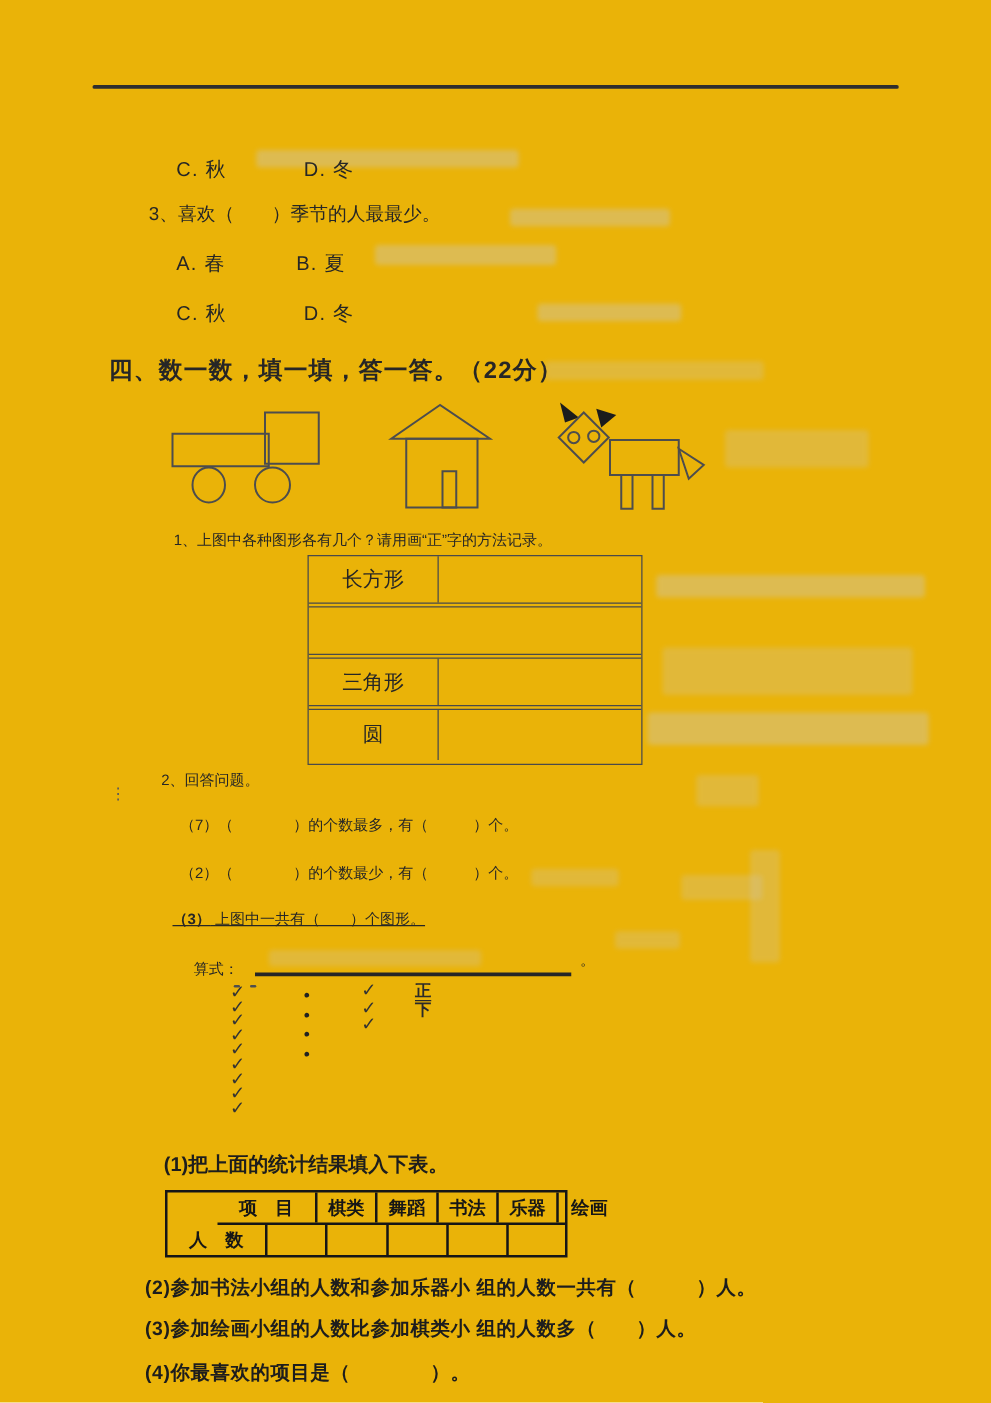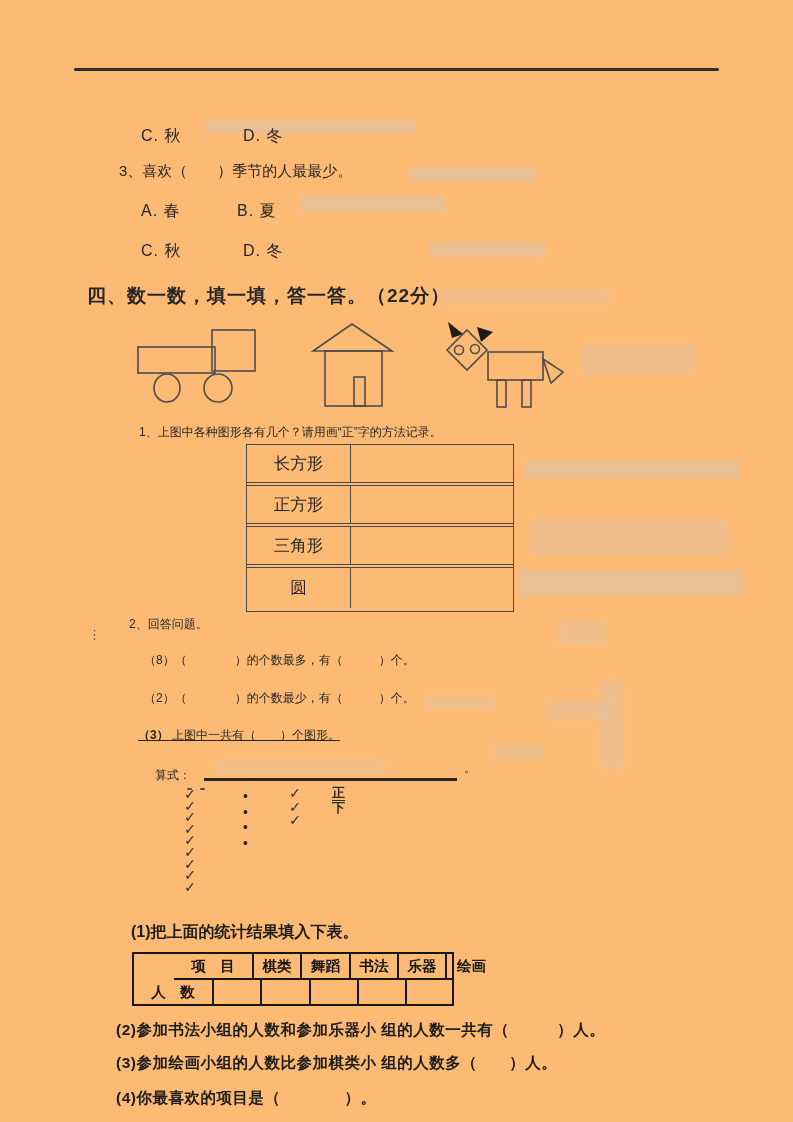--- a/index.html
+++ b/index.html
@@ -1,17 +1,17 @@
 <!DOCTYPE html>
 <html><head>
 <meta charset="utf-8">
 <style>
   html,body{margin:0;padding:0;background:#ffffff;}
   .page{
-    position:relative;width:793px;height:1122px;background:#fdba74;
+    position:relative;width:793px;height:1122px;background:#eab308;
     font-family:"Liberation Sans","DejaVu Sans",sans-serif;
     color:#262626;overflow:hidden;
   }
   .abs{position:absolute;}
   .rule-top{left:74px;top:68px;width:645px;height:3px;background:#2e2e2e;border-radius:2px;}
   .opt{font-size:16px;letter-spacing:1px;}
   .stem{font-size:15px;}
   .h4{font-size:19px;font-weight:bold;letter-spacing:1px;}
   .qline{font-size:12px;}
   .figure-svg{left:120px;top:314px;}
@@ -109,37 +109,36 @@
   </svg>
 
   <div class="abs qline" style="left:139px;top:424px;">1、上图中各种图形各有几个？请用画“正”字的方法记录。</div>
 
   <div class="abs t1">
     <div class="t1-row">
       <div class="t1-label">长方形</div>
       <div class="t1-value"></div>
     </div>
     <div class="t1-row">
-      <div class="t1-label">正方形</div>
       <div class="t1-value"></div>
     </div>
     <div class="t1-row">
       <div class="t1-label">三角形</div>
       <div class="t1-value"></div>
     </div>
     <div class="t1-row">
       <div class="t1-label">圆</div>
       <div class="t1-value"></div>
     </div>
   </div>
 
   <div class="abs margin-mark">⋮</div>
 
   <div class="abs qline" style="left:129px;top:616px;">2、回答问题。</div>
-  <div class="abs qline" style="left:144px;top:652px;">（8）（　　　　）的个数最多，有（　　　）个。</div>
+  <div class="abs qline" style="left:144px;top:652px;">（7）（　　　　）的个数最多，有（　　　）个。</div>
   <div class="abs qline" style="left:144px;top:690px;">（2）（　　　　）的个数最少，有（　　　）个。</div>
   <div class="abs qline" style="left:138px;top:727px;text-decoration:underline;"><span class="q3no">（3）</span> <span>上图中一共有（　　）个图形。</span></div>
 
   <div class="abs qline" style="left:155px;top:767px;">算式：</div>
   <div class="abs formula-line"></div>
   <div class="abs qline" style="left:464px;top:760px;">。</div>
 
   <div class="dash" style="left:187px;top:788px;"></div>
   <div class="dash" style="left:200px;top:788px;"></div>
   <div class="abs tallycol col1">✓

